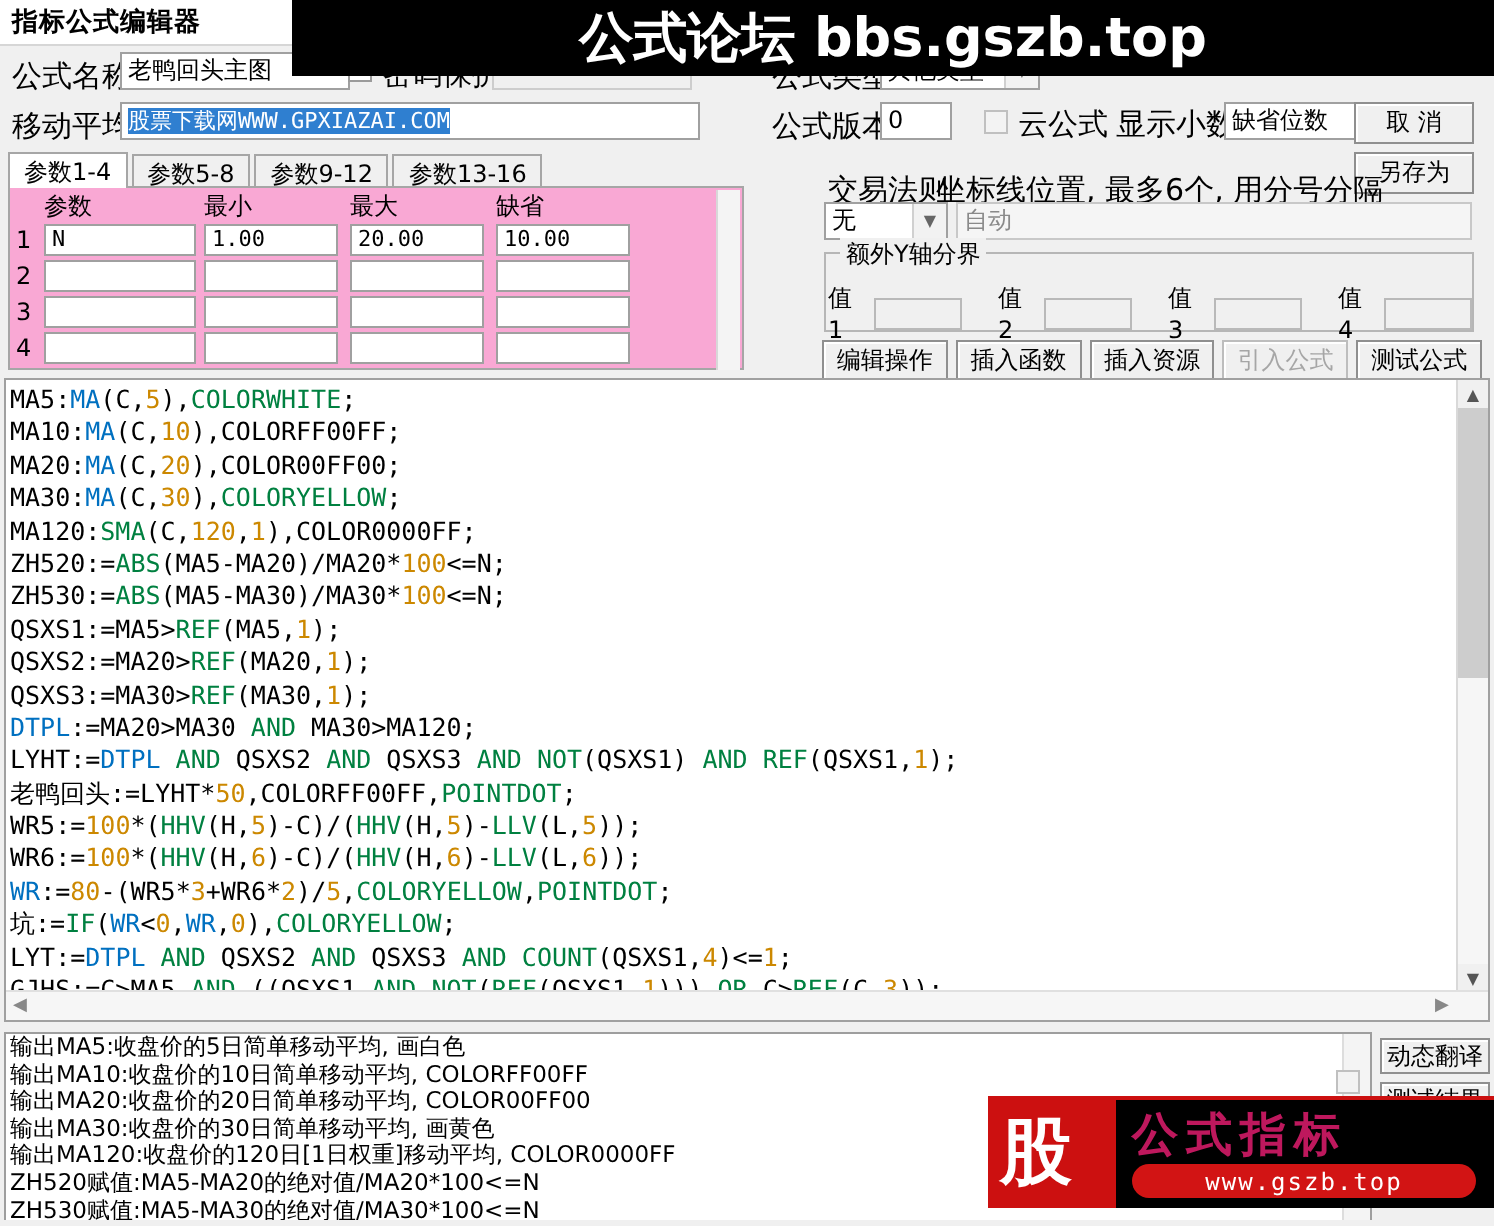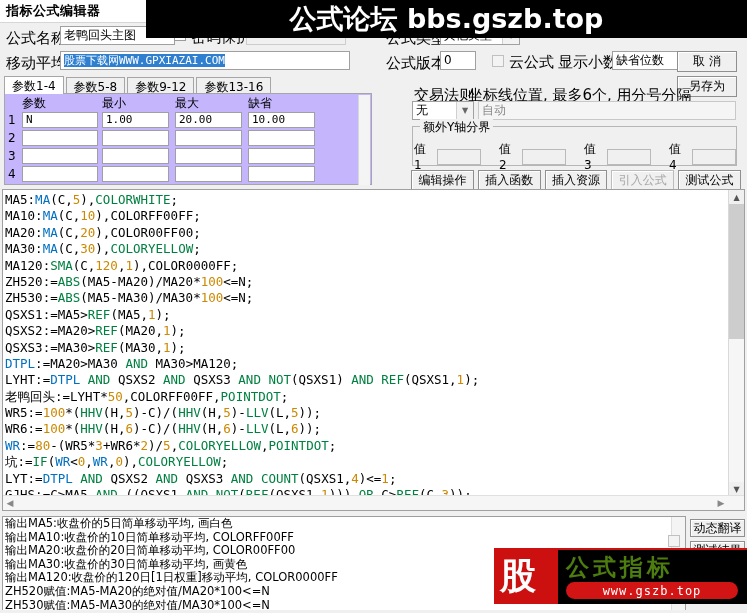--- a/index.html
+++ b/index.html
@@ -76,21 +76,21 @@
 
   
   .tabbox{position:absolute;left:4px;top:76px;width:368px;height:110px;}
   .tabs{display:flex;height:18px;align-items:flex-end;gap:0px;}
   .tab{
     border:1px solid #a6a6a6;border-bottom:none;background:#f0f0f0;
     padding:1px 7px 1px 7px;font-size:12px;margin-right:2px;height:17px;box-sizing:border-box;
   }
   .tab.active{background:#fff;position:relative;z-index:3;height:18px;}
   .tabpanel{
-    border:1px solid #a6a6a6;background:#c4b5fd;height:92px;box-sizing:border-box;
+    border:1px solid #a6a6a6;background:#f9a8d4;height:92px;box-sizing:border-box;
     position:relative;margin-top:-1px;
   }
   .ptable{position:absolute;left:3px;top:2px;}
   .phead{display:flex;height:15px;align-items:center;}
   .phead .hcell{font-size:12px;}
   .prow{display:flex;align-items:center;height:17px;margin-bottom:1px;}
   .pidx{width:14px;font-size:12px;text-align:left;}
   .pcell{height:16px;box-sizing:border-box;border:1px solid #a0a0a0;background:#fff;
     font-size:11px;padding:0 3px;line-height:14px;font-family:"DejaVu Sans Mono","Liberation Mono",monospace;}
   .panel-scroll{
@@ -173,21 +173,21 @@
   .wm-bottom .red{
     position:absolute;left:0;top:0;width:253px;height:56px;background:#cc1010;
   }
   .wm-bottom .bull{
     position:absolute;left:6px;top:4px;color:#fff;font-size:36px;font-weight:bold;
   }
   .wm-bottom .blk{
     position:absolute;left:64px;top:2px;width:189px;height:54px;background:#000;
   }
   .wm-bottom .cn{
-    position:absolute;left:72px;top:4px;color:#4d7c0f;font-size:23px;font-weight:bold;letter-spacing:4px;
+    position:absolute;left:72px;top:4px;color:#be185d;font-size:23px;font-weight:bold;letter-spacing:4px;
   }
   .wm-bottom .url{
     position:absolute;left:72px;top:34px;width:172px;height:17px;background:#d21414;border-radius:9px;
     color:#fff;font-size:12px;display:flex;align-items:center;justify-content:center;
     font-family:"DejaVu Sans Mono","Liberation Mono",monospace;letter-spacing:1px;
   }
   .bot-strip{position:absolute;left:0;bottom:0;width:747px;height:3px;background:#f0f0f0;}
 </style>
 </head>
 <body>

